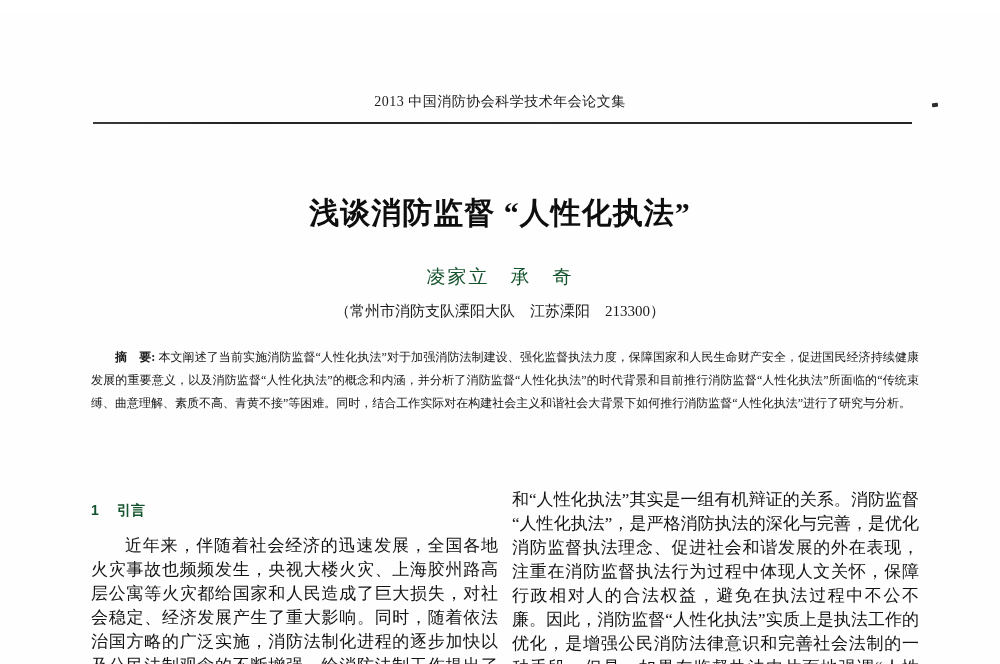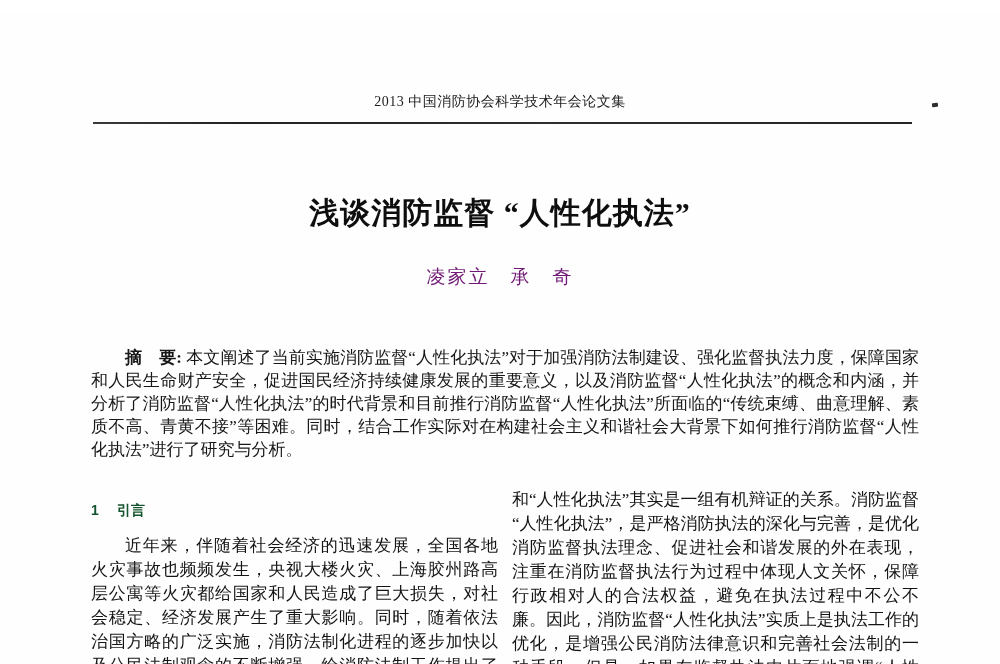--- a/index.html
+++ b/index.html
@@ -64,42 +64,42 @@
     color: #0e0e0e;
   }
   .authors {
     position: absolute;
     top: 252px;
     left: 0;
     width: 100%;
     text-align: center;
     font-size: 19px;
     letter-spacing: 2px;
-    color: #701a75;
+    color: #14532d;
   }
   .affiliation {
     position: absolute;
     top: 290px;
     left: 0;
     width: 100%;
     text-align: center;
     font-size: 15px;
     color: #1b1b1b;
   }
 
   
   .abstract-block {
     position: absolute;
     top: 334px;
     left: 91px;
     width: 828px;
   }
   .abstract-p {
     margin: 0;
-    font-size: 17px;
+    font-size: 12px;
     line-height: 23px;
     text-align: justify;
     text-indent: 2em;
     color: #171717;
   }
   .keywords-line {
     margin: 2px 0 0 0;
     font-size: 14.5px;
     line-height: 23px;
     text-indent: 2em;
@@ -167,20 +167,21 @@
 
   <div class="running-head">2013 中国消防协会科学技术年会论文集</div>
 
   <div class="header-rule"></div>
   <div class="scan-speck"></div>
 
   <h1 class="paper-title">浅谈消防监督 “人性化执法”</h1>
 
   <div class="authors">凌家立　承　奇</div>
 
+  <div class="affiliation">（常州市消防支队溧阳大队　江苏溧阳　213300）</div>
 
   <div class="abstract-block">
     <p class="abstract-p"><b class="lbl">摘　要: </b><span>本文阐述了当前实施消防监督“人性化执法”对于加强消防法制建设、强化监督执法力度，保障国家和人民生命财产安全，促进国民经济持续健康发展的重要意义，以及消防监督“人性化执法”的概念和内涵，并分析了消防监督“人性化执法”的时代背景和目前推行消防监督“人性化执法”所面临的“传统束缚、曲意理解、素质不高、青黄不接”等困难。同时，结合工作实际对在构建社会主义和谐社会大背景下如何推行消防监督“人性化执法”进行了研究与分析。</span></p>
   </div>
 
   <div class="columns">
 
     <div class="col">
       <h2 class="section-heading"><span>1</span><span class="sec-label">引言</span></h2>
       <p class="body-p left-para"><span>近年来，伴随着社会经济的迅速发展，全国各地火灾事故也频频发生，央视大楼火灾、上海胶州路高层公寓等火灾都给国家和人民造成了巨大损失，对社会稳定、经济发展产生了重大影响。同时，随着依法治国方略的广泛实施，消防法制化进程的逐步加快以及公民法制观念的不断增强，给消防法制工作提出了新的更高的要求</span></p>

